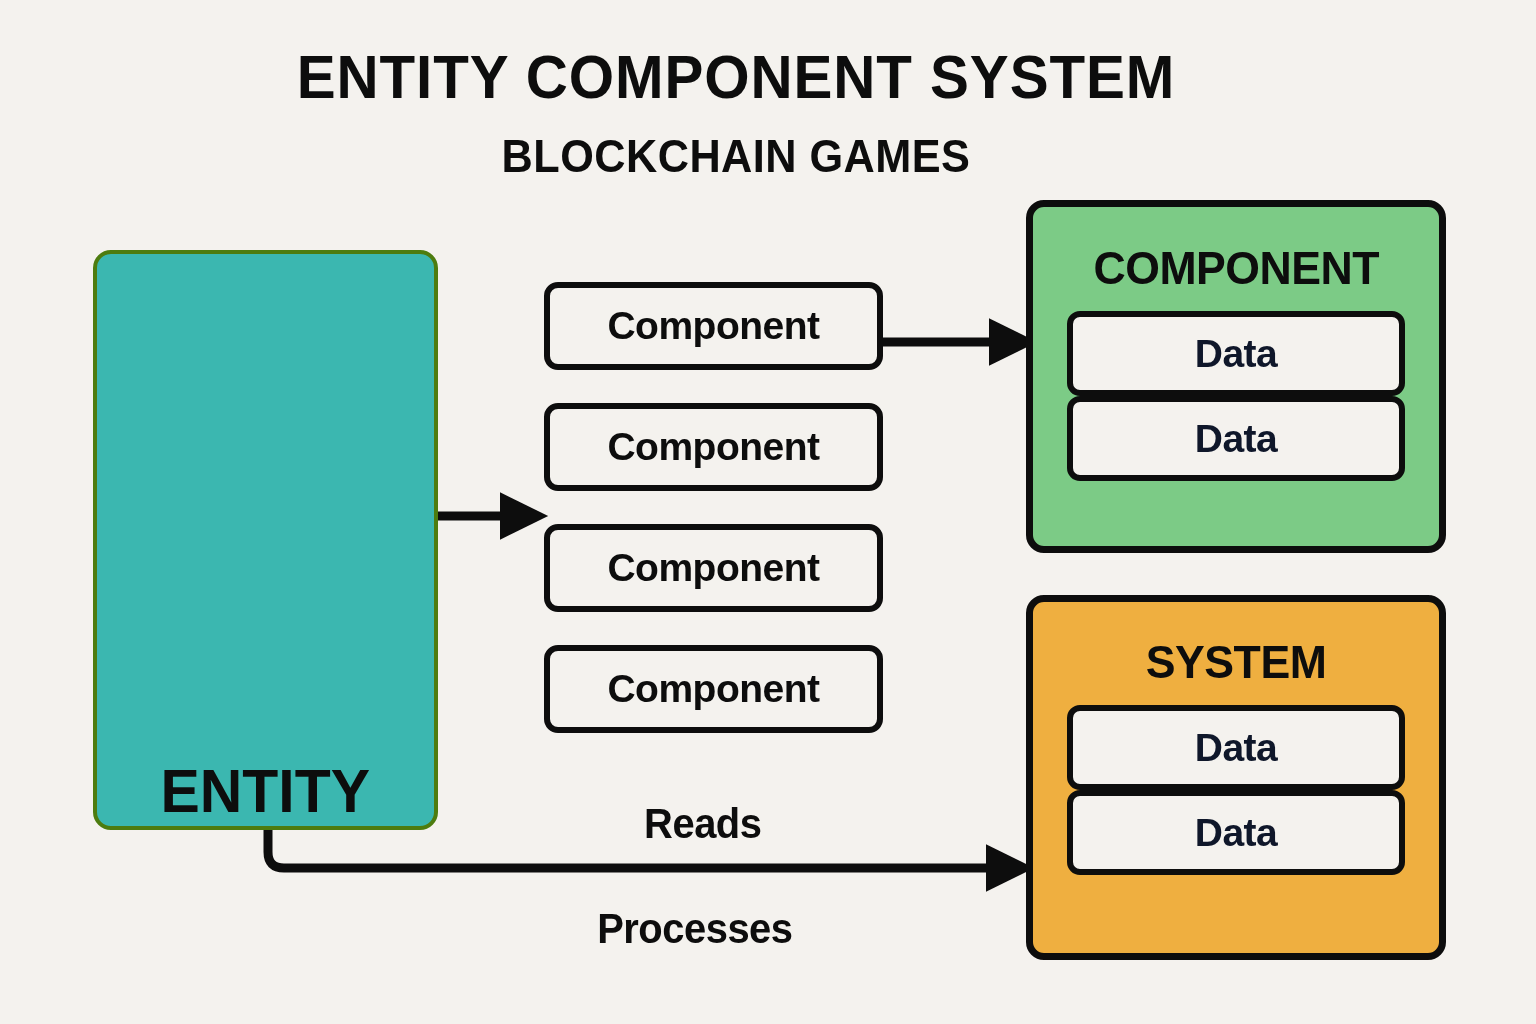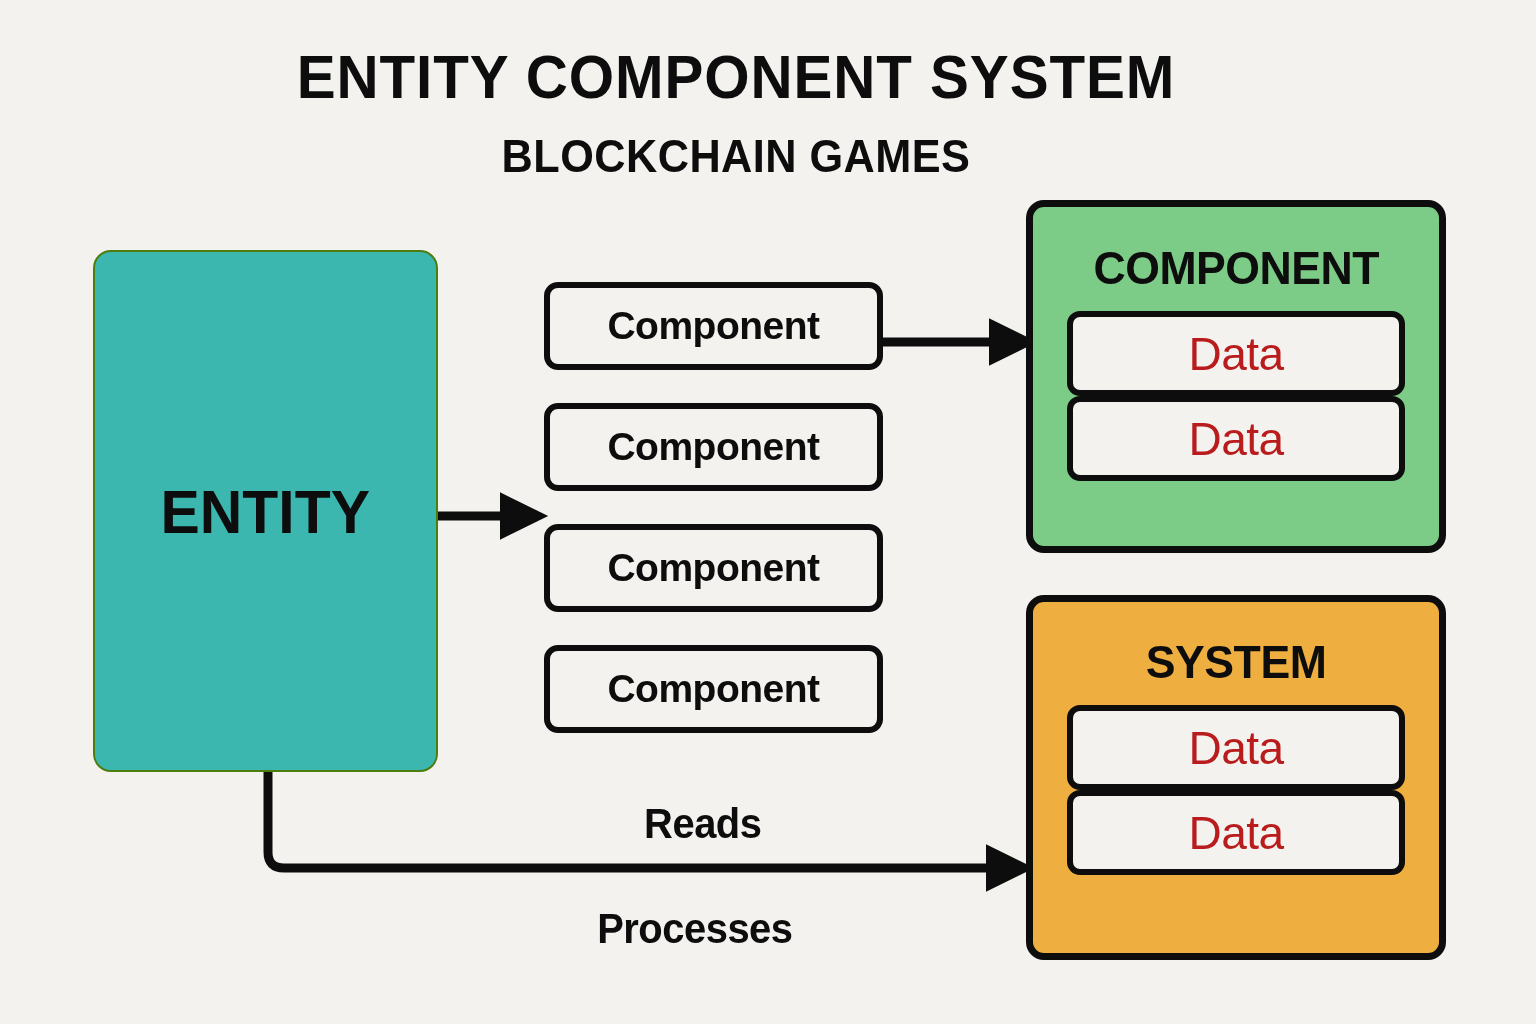--- a/index.html
+++ b/index.html
@@ -47,27 +47,27 @@
     transform: scaleX(0.94);
     transform-origin: 50% 50%;
   }
 
   
   #entity-box {
     position: absolute;
     left: 85px;
     top: 250px;
     width: 345px;
-    height: 522px;
+    height: 580px;
     background: #3bb7b0;
-    border: 2px solid #4d7c0f;
+    border: 4px solid #4d7c0f;
     border-radius: 18px;
     box-sizing: border-box;
     display: flex;
-    align-items: center;
+    align-items: flex-end;
     justify-content: center;
   }
   #entity-label {
     font-size: 62px;
     font-weight: 700;
     color: #0d0d0d;
     letter-spacing: 0px;
     transform: scaleX(0.95);
   }
 
@@ -134,23 +134,23 @@
     box-sizing: border-box;
     display: flex;
     align-items: center;
     justify-content: center;
   }
   #component-panel .data-box:nth-of-type(1) { margin-top: 28px; }
   #component-panel .data-box:nth-of-type(2) { margin-top: 20px; }
   #system-panel .data-box:nth-of-type(1) { margin-top: 30px; }
   #system-panel .data-box:nth-of-type(2) { margin-top: 20px; }
   .data-label {
-    font-size: 46px;
-    font-weight: 400;
-    color: #b91c1c;
+    font-size: 39px;
+    font-weight: 700;
+    color: #0f172a;
     letter-spacing: -0.5px;
   }
 
   
   .edge-label {
     position: absolute;
     font-size: 42px;
     font-weight: 700;
     color: #0d0d0d;
     line-height: 1;

